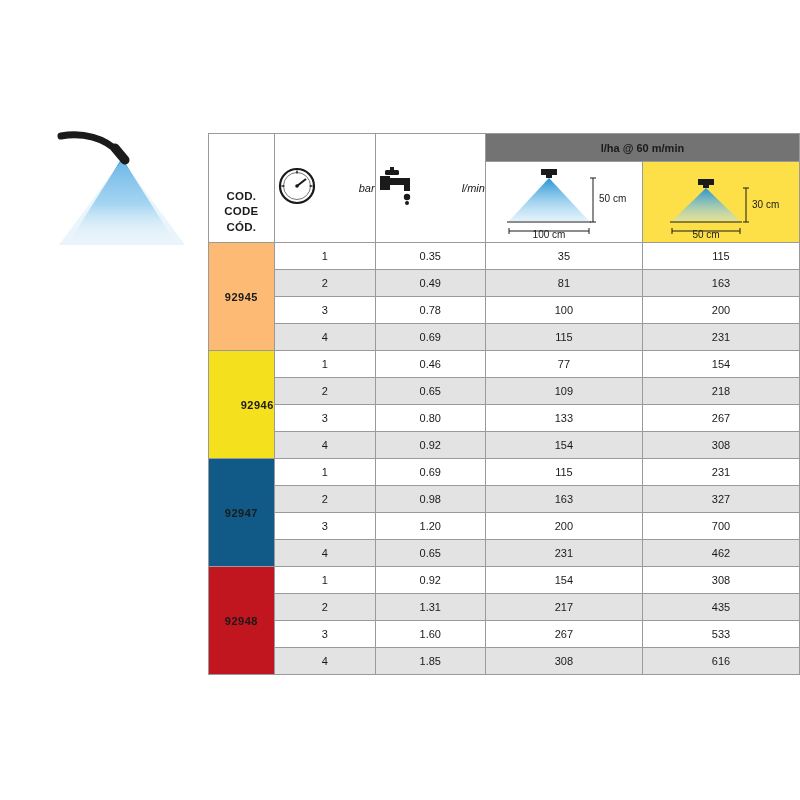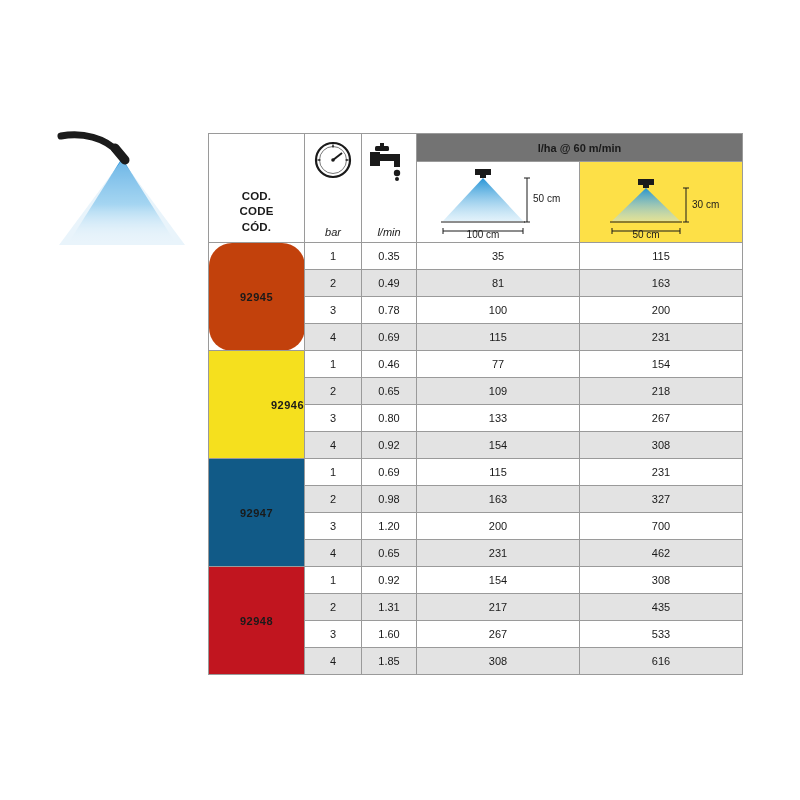--- a/index.html
+++ b/index.html
@@ -68,21 +68,21 @@
   .head-top-title {
     font-weight: bold;
     font-size: 12.5px;
     padding: 5px 0 2px 0;
     background: #737373;
     border-bottom: 1px solid #9a9a9a;
   }
 
   .gauge-wrap, .tap-wrap {
     display: flex;
-    flex-direction: column;
+    flex-direction: row;
     align-items: center;
     justify-content: flex-end;
     height: 100%;
     box-sizing: border-box;
     padding-bottom: 4px;
     gap: 40px;
   }
 
   .row-odd  { background: #ffffff; }
   .row-even { background: #e3e3e3; }
@@ -210,21 +210,21 @@
             <line x1="26" y1="66" x2="94" y2="66" stroke="#1a1a1a" stroke-width="1"></line>
             <line x1="26" y1="63" x2="26" y2="69" stroke="#1a1a1a" stroke-width="1"></line>
             <line x1="94" y1="63" x2="94" y2="69" stroke="#1a1a1a" stroke-width="1"></line>
             <text x="106" y="43" font-size="10" font-family="Liberation Sans, sans-serif" fill="#1a1a1a">30 cm</text>
             <text x="60" y="73" font-size="10" text-anchor="middle" font-family="Liberation Sans, sans-serif" fill="#1a1a1a">50 cm</text>
           </svg>
         </td>
       </tr>
 
     <tr class="row-odd">
-          <td rowspan="4" class="code-cell" style="background: #c2410c; border-radius: 23px;">92945</td>
+          <td rowspan="4" class="code-cell" style="background: #fdba74;">92945</td>
           <td class="data-cell">1</td>
           <td class="data-cell">0.35</td>
           <td class="data-cell">35</td>
           <td class="data-cell">115</td>
         </tr>
         <tr class="row-even">
           <td class="data-cell">2</td>
           <td class="data-cell">0.49</td>
           <td class="data-cell">81</td>
           <td class="data-cell">163</td>

